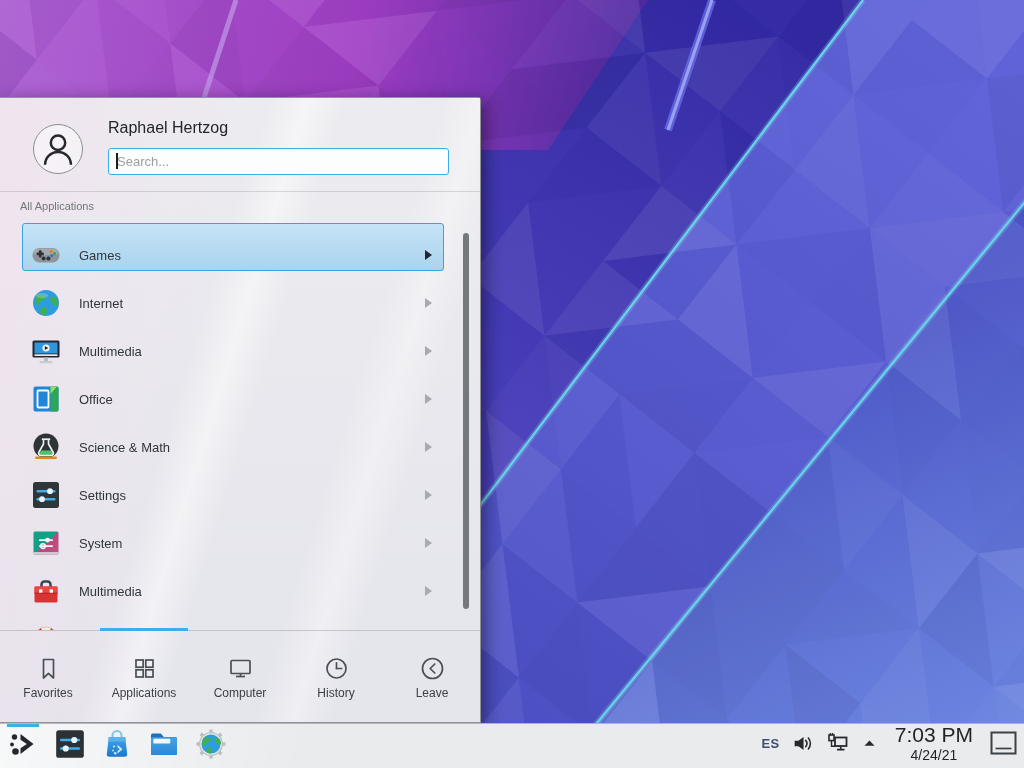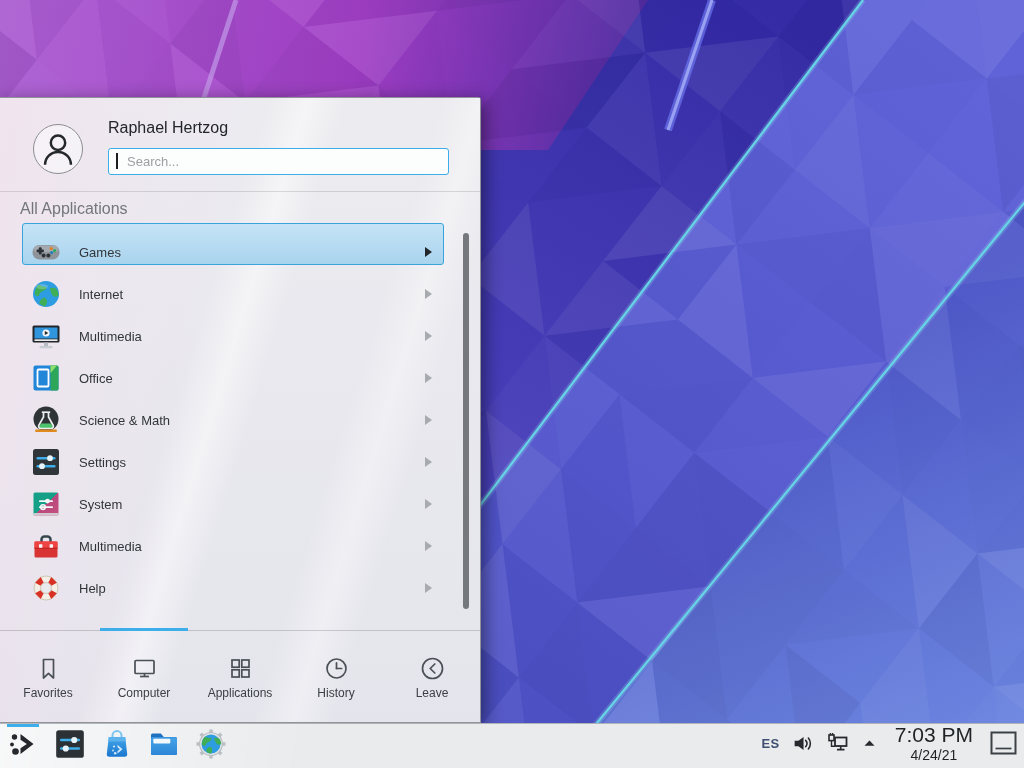--- a/index.html
+++ b/index.html
@@ -15,29 +15,29 @@
     background:
       linear-gradient(100deg, rgba(244,222,238,.55) 0%, rgba(244,222,238,.25) 22%, rgba(244,222,238,0) 45%),
       linear-gradient(107deg, rgba(255,255,255,0) 40%, rgba(255,255,255,.5) 46%, rgba(255,255,255,0) 52%, rgba(255,255,255,0) 66%, rgba(255,255,255,.38) 72%, rgba(255,255,255,0) 78%),
       linear-gradient(180deg, rgba(236,236,240,.9), rgba(228,228,236,.9));}
   .avatar{position:absolute;left:33px;top:26px;width:48px;height:48px;border-radius:50%;
     border:1px solid #8b8e91;background:rgba(252,252,253,.55);}
   .avatar svg{display:block;}
   .user-name{position:absolute;left:108px;top:21px;font-size:16px;color:#232629;}
   .search-wrap{position:absolute;left:108px;top:50px;width:341px;height:27px;}
   .search-wrap input{width:100%;height:100%;box-sizing:border-box;border:1px solid #3daee9;
-    border-radius:3px;background:#fcfdfd;padding:0 18px;font-size:13px;color:#232629;outline:none;
+    border-radius:3px;background:#fcfdfd;padding:0 8px;font-size:13px;color:#232629;outline:none;
     font-family:"Liberation Sans","DejaVu Sans",sans-serif;}
   .search-wrap input::placeholder{color:#9da0a3;opacity:1;}
   .search-caret{position:absolute;left:8px;top:5px;width:1.5px;height:16px;background:#1b1e20;}
   .header-sep{position:absolute;left:0;top:93px;width:100%;height:1px;background:rgba(0,0,0,.12);}
-  .section-label{position:absolute;left:20px;top:102px;font-size:16px;color:#73777a;}
+  .section-label{position:absolute;left:20px;top:102px;font-size:11px;color:#73777a;}
 
   #category-list{position:absolute;left:22px;top:125px;width:422px;height:407px;overflow:hidden;}
-  .cat-row{height:42px;display:flex;align-items:center;padding:16px 11px 0 7px;box-sizing:border-box;
+  .cat-row{height:48px;display:flex;align-items:center;padding:16px 11px 0 7px;box-sizing:border-box;
     border:1px solid transparent;border-radius:3px;}
   .cat-row.selected{background:linear-gradient(180deg,#c6e3f6 0%,#a9d4ee 100%);border-color:#39a3dc;}
   .cat-icon{width:32px;height:32px;flex:0 0 32px;}
   .cat-icon svg{display:block;}
   .cat-label{margin-left:17px;font-size:13px;color:#31363b;flex:1;}
   .cat-arrow{width:0;height:0;border-top:5px solid transparent;border-bottom:5px solid transparent;
     border-left:7px solid #a7abaf;}
   .cat-row.selected .cat-arrow{border-left-color:#232629;}
 
   .scrollbar{position:absolute;left:463px;top:135px;width:6px;height:376px;border-radius:3px;background:#75797d;}
@@ -1017,40 +1017,40 @@
     <div class="tab-indicator"></div>
     <div id="tabbar">
         <div class="tab">
       <span>
             <svg width="27" height="27" viewBox="0 0 27 27" fill="none" stroke="#4a5056" stroke-width="1.7" stroke-linejoin="round">
               <path d="M8.5 4.5 h10 v18.5 l-5-4.6 -5 4.6z"></path>
             </svg>
           </span>
       <span class="tab-label">Favorites</span>
     </div>
-        <div class="tab">
-      <span>
-            <svg width="27" height="27" viewBox="0 0 27 27" fill="none" stroke="#4a5056" stroke-width="1.7">
-              <rect x="4" y="5.5" width="19" height="13" rx="1"></rect>
-              <path d="M13.5 18.5 v2.5"></path>
-              <path d="M9 21.5 h9"></path>
-            </svg>
-          </span>
-      <span class="tab-label">Computer</span>
-    </div>
         <div class="tab active">
       <span>
             <svg width="27" height="27" viewBox="0 0 27 27" fill="none" stroke="#4a5056" stroke-width="1.7">
               <rect x="5" y="5" width="7.2" height="7.2"></rect>
               <rect x="14.8" y="5" width="7.2" height="7.2"></rect>
               <rect x="5" y="14.8" width="7.2" height="7.2"></rect>
               <rect x="14.8" y="14.8" width="7.2" height="7.2"></rect>
             </svg>
           </span>
       <span class="tab-label">Applications</span>
+    </div>
+        <div class="tab">
+      <span>
+            <svg width="27" height="27" viewBox="0 0 27 27" fill="none" stroke="#4a5056" stroke-width="1.7">
+              <rect x="4" y="5.5" width="19" height="13" rx="1"></rect>
+              <path d="M13.5 18.5 v2.5"></path>
+              <path d="M9 21.5 h9"></path>
+            </svg>
+          </span>
+      <span class="tab-label">Computer</span>
     </div>
         <div class="tab">
       <span>
             <svg width="27" height="27" viewBox="0 0 27 27" fill="none" stroke="#4a5056" stroke-width="1.7" stroke-linecap="round">
               <circle cx="13.5" cy="13.5" r="9.5"></circle>
               <path d="M13.5 13.5 V7.8"></path>
               <path d="M13.5 13.5 H18.6"></path>
             </svg>
           </span>
       <span class="tab-label">History</span>

